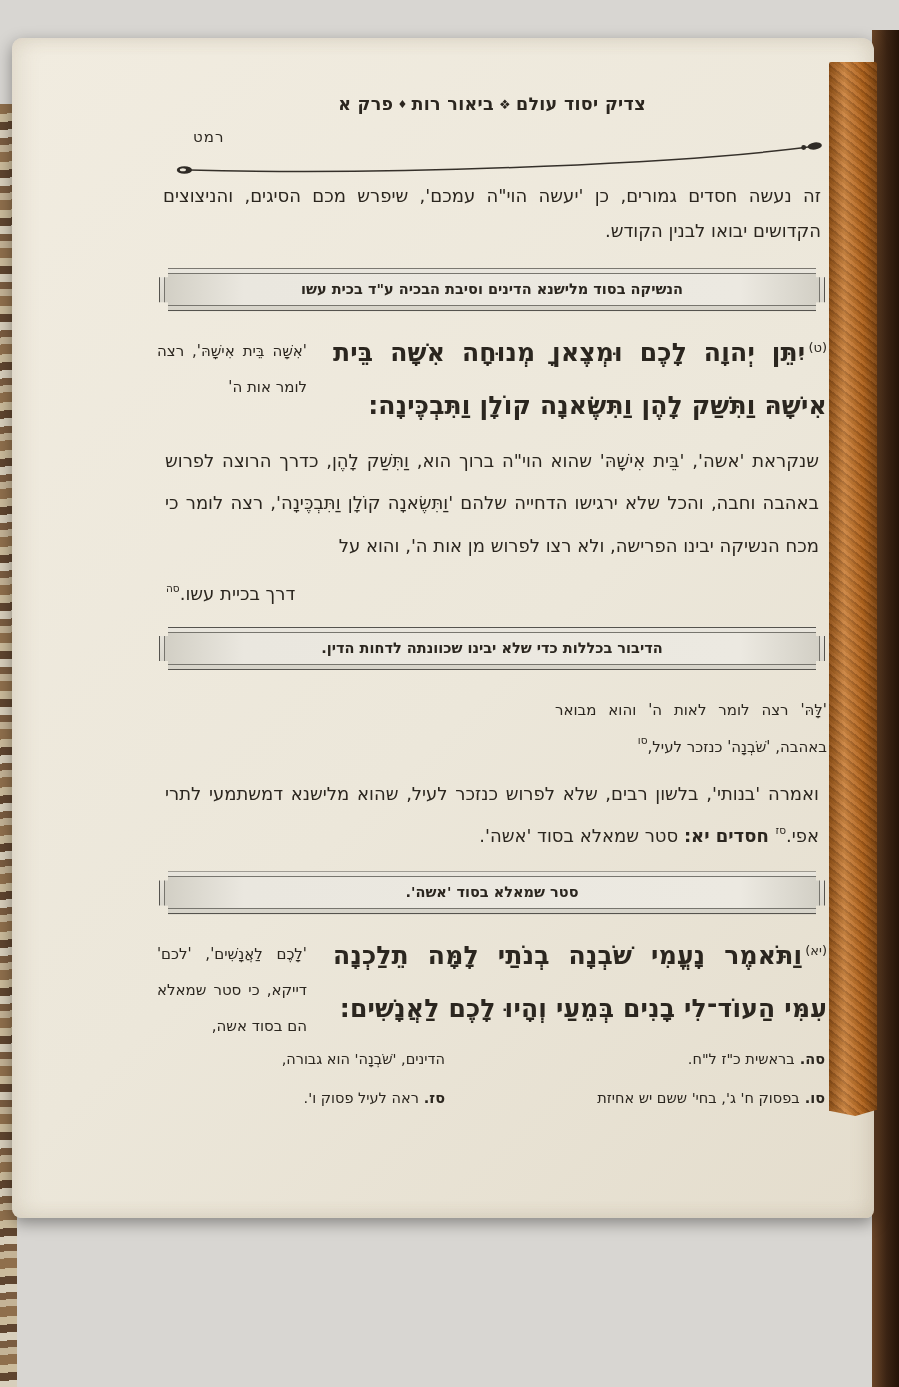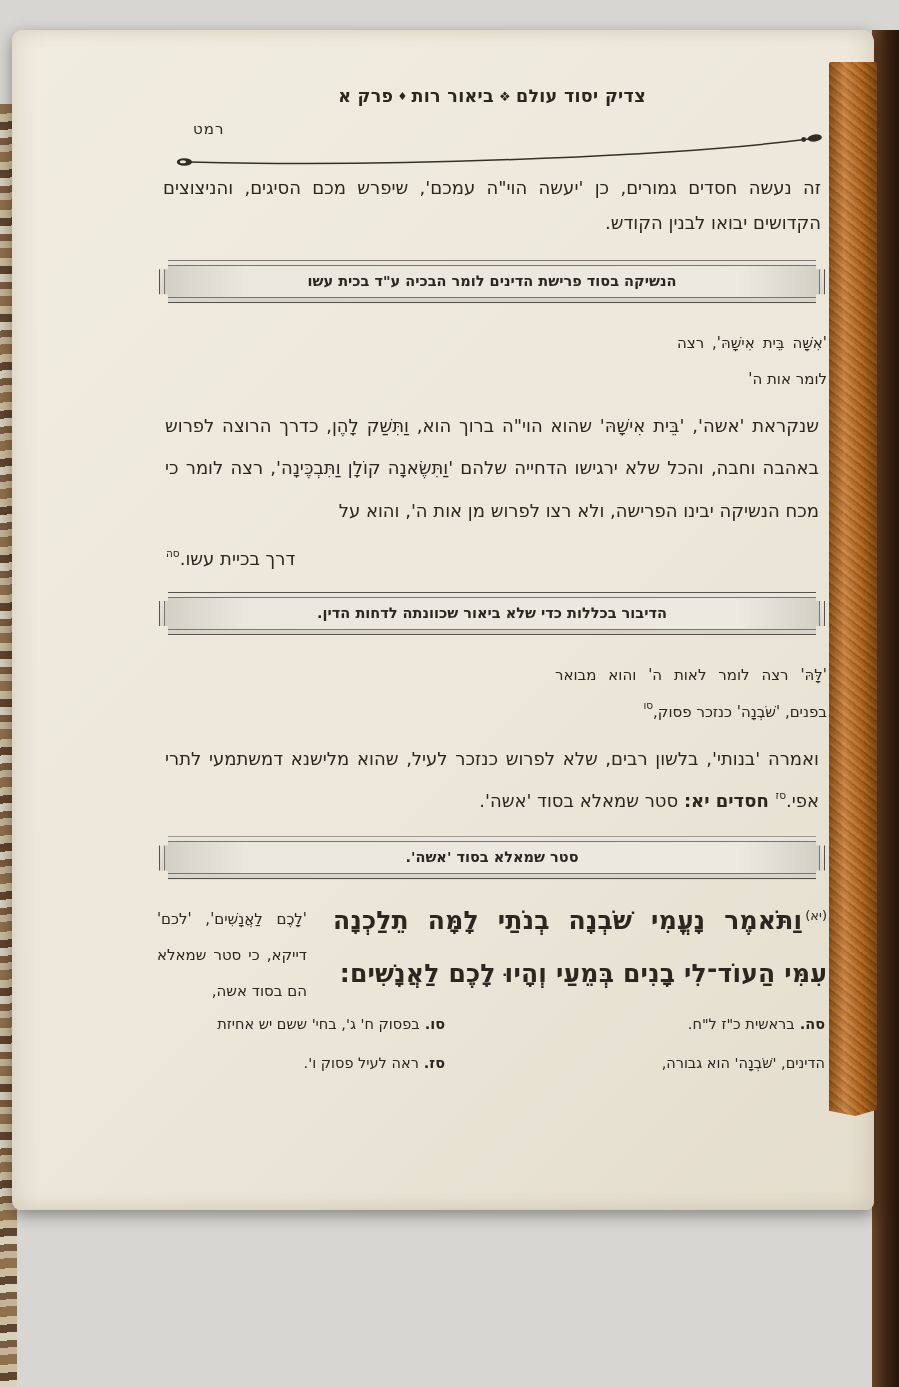--- a/index.html
+++ b/index.html
@@ -15,21 +15,21 @@
       #8f6f4c 0 10px,#cbbb9b 10px 18px,#5f452f 18px 26px,
       #d8cfbc 26px 34px,#7a5c40 34px 41px,#c4b396 41px 48px);
     filter:blur(0.4px);
   }
   
   .cover-strip{
     position:absolute;right:0;top:30px;width:27px;height:1357px;z-index:0;
     background:linear-gradient(90deg,#6a4527,#3a2313 55%,#241307);
   }
   .page{
-    position:absolute;left:12px;top:30px;width:862px;height:1180px;z-index:2;
+    position:absolute;left:12px;top:38px;width:862px;height:1180px;z-index:2;
     background:linear-gradient(135deg,#f1ece0 0%,#ece7da 55%,#e4ddcd 100%);
     border-radius:10px 12px 8px 9px;
     box-shadow:0 5px 16px rgba(0,0,0,.38), inset -8px 0 18px rgba(120,100,70,.13), inset 10px 0 20px rgba(120,100,70,.10);
     direction:rtl;
   }
   .ribbon{
     position:absolute;right:22px;top:62px;width:48px;height:1054px;z-index:6;
     background:
       linear-gradient(90deg,rgba(60,30,5,.38),rgba(255,228,195,.20) 32%,rgba(90,45,10,.14) 70%,rgba(35,15,0,.42)),
       repeating-linear-gradient(38deg,#b2661e 0 3px,#9d581a 3px 5px,#c3742c 5px 8px);
@@ -114,36 +114,39 @@
         <ellipse cx="648" cy="8" rx="7" ry="3.6" fill="#2f2b26" transform="rotate(-8 648 8)"></ellipse>
         <circle cx="637" cy="9.5" r="2.4" fill="#2f2b26"></circle>
         <ellipse cx="27" cy="32" rx="7.5" ry="3.8" fill="#2f2b26"></ellipse>
         <ellipse cx="25.5" cy="31.7" rx="3" ry="1.5" fill="#ece7da"></ellipse>
       </svg>
     </div>
 
     <p class="intro">זה נעשה חסדים גמורים, כן 'יעשה הוי"ה עמכם', שיפרש מכם הסיגים, והניצוצים הקדושים יבואו לבנין הקודש.</p>
 
     <div class="hbox">
-      <div class="hbox-inner">הנשיקה בסוד פרישת הדינים לומר הבכיה ע"ד בכית עשו</div>
+      <div class="hbox-inner">הנשיקה בסוד מלישנא הדינים וסיבת הבכיה ע"ד בכית עשו</div>
     </div>
     <div class="vrow">
+      <div class="verse">
+        <sup class="vnum">(ט)</sup><span>יִתֵּן יְהוָה לָכֶם וּמְצֶאןָ מְנוּחָה אִשָּׁה בֵּית אִישָׁהּ וַתִּשַּׁק לָהֶן וַתִּשֶּׂאנָה קוֹלָן וַתִּבְכֶּינָה:</span>
+      </div>
       <div class="sidenote">'אִשָּׁה בֵּית אִישָׁהּ', רצה לומר אות ה'</div>
     </div>
     <p class="commentary">שנקראת 'אשה', 'בֵּית אִישָׁהּ' שהוא הוי"ה ברוך הוא, וַתִּשַּׁק לָהֶן, כדרך הרוצה לפרוש באהבה וחבה, והכל שלא ירגישו הדחייה שלהם 'וַתִּשֶּׂאנָה קוֹלָן וַתִּבְכֶּינָה', רצה לומר כי מכח הנשיקה יבינו הפרישה, ולא רצו לפרוש מן אות ה', והוא על</p>
     <p class="commentary center">
       <span>דרך בכיית עשו.</span><sup class="fn">סה</sup>
     </p>
 
     <div class="hbox">
-      <div class="hbox-inner">הדיבור בכללות כדי שלא ביאור שכוונתה לדחות הדין.</div>
+      <div class="hbox-inner">הדיבור בכללות כדי שלא יבינו שכוונתה לדחות הדין.</div>
     </div>
     <div class="vrow wide">
       <div class="sidenote">
-        <span>'לָּהּ' רצה לומר לאות ה' והוא מבואר בפנים, 'שֹׁבְנָה' כנזכר פסוק,</span><sup class="fn">סו</sup>
+        <span>'לָּהּ' רצה לומר לאות ה' והוא מבואר באהבה, 'שֹׁבְנָה' כנזכר לעיל,</span><sup class="fn">סו</sup>
       </div>
     </div>
     <p class="commentary">
       <span>ואמרה 'בנותי', בלשון רבים, שלא לפרוש כנזכר לעיל, שהוא מלישנא דמשתמעי לתרי אפי.</span><sup class="fn">סז</sup>
       <b>חסדים יא:</b>
       <span>סטר שמאלא בסוד 'אשה'.</span>
     </p>
 
     <div class="hbox">
       <div class="hbox-inner">סטר שמאלא בסוד 'אשה'.</div>
@@ -154,24 +157,24 @@
       </div>
       <div class="sidenote">'לָכֶם לַאֲנָשִׁים', 'לכם' דייקא, כי סטר שמאלא הם בסוד אשה,</div>
     </div>
 
 
     <div class="footnotes">
       <div class="fn-cell">
         <span class="fn-marker">סה.</span><span>בראשית כ"ז ל"ח.</span>
       </div>
       <div class="fn-cell">
-        <span class="fn-marker">סו.</span><span>בפסוק ח' ג', בחי' ששם יש אחיזת</span>
+        <span class="fn-marker"></span><span>הדינים, 'שֹׁבְנָה' הוא גבורה,</span>
       </div>
       <div class="fn-cell">
-        <span class="fn-marker"></span><span>הדינים, 'שֹׁבְנָה' הוא גבורה,</span>
+        <span class="fn-marker">סו.</span><span>בפסוק ח' ג', בחי' ששם יש אחיזת</span>
       </div>
       <div class="fn-cell">
         <span class="fn-marker">סז.</span><span>ראה לעיל פסוק ו'.</span>
       </div>
     </div>
 
   </div>
 </div>
 
 <div class="ribbon"></div>

